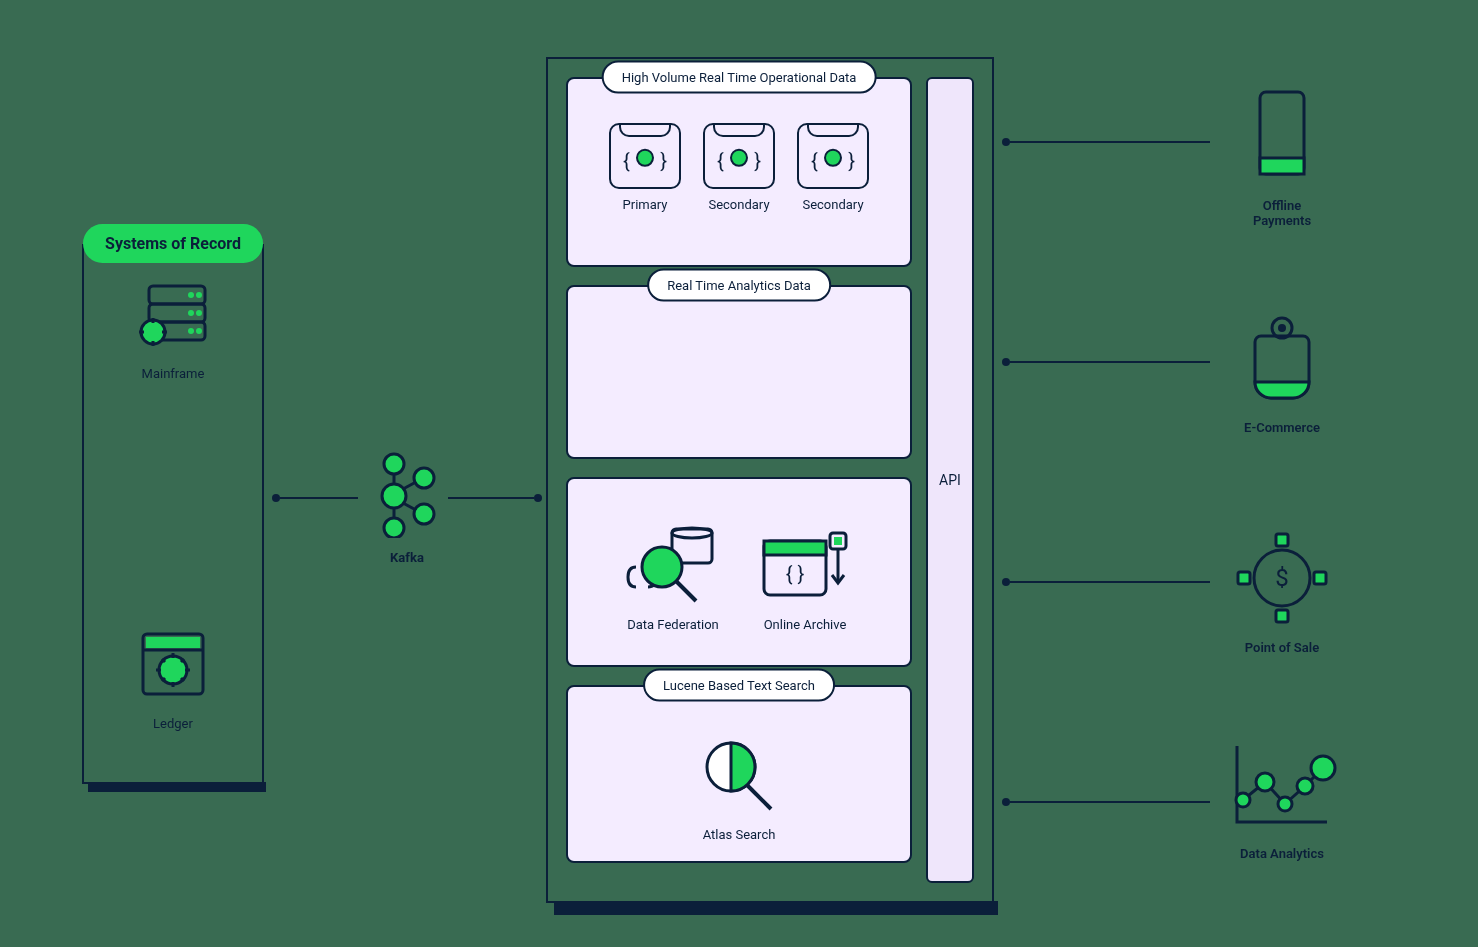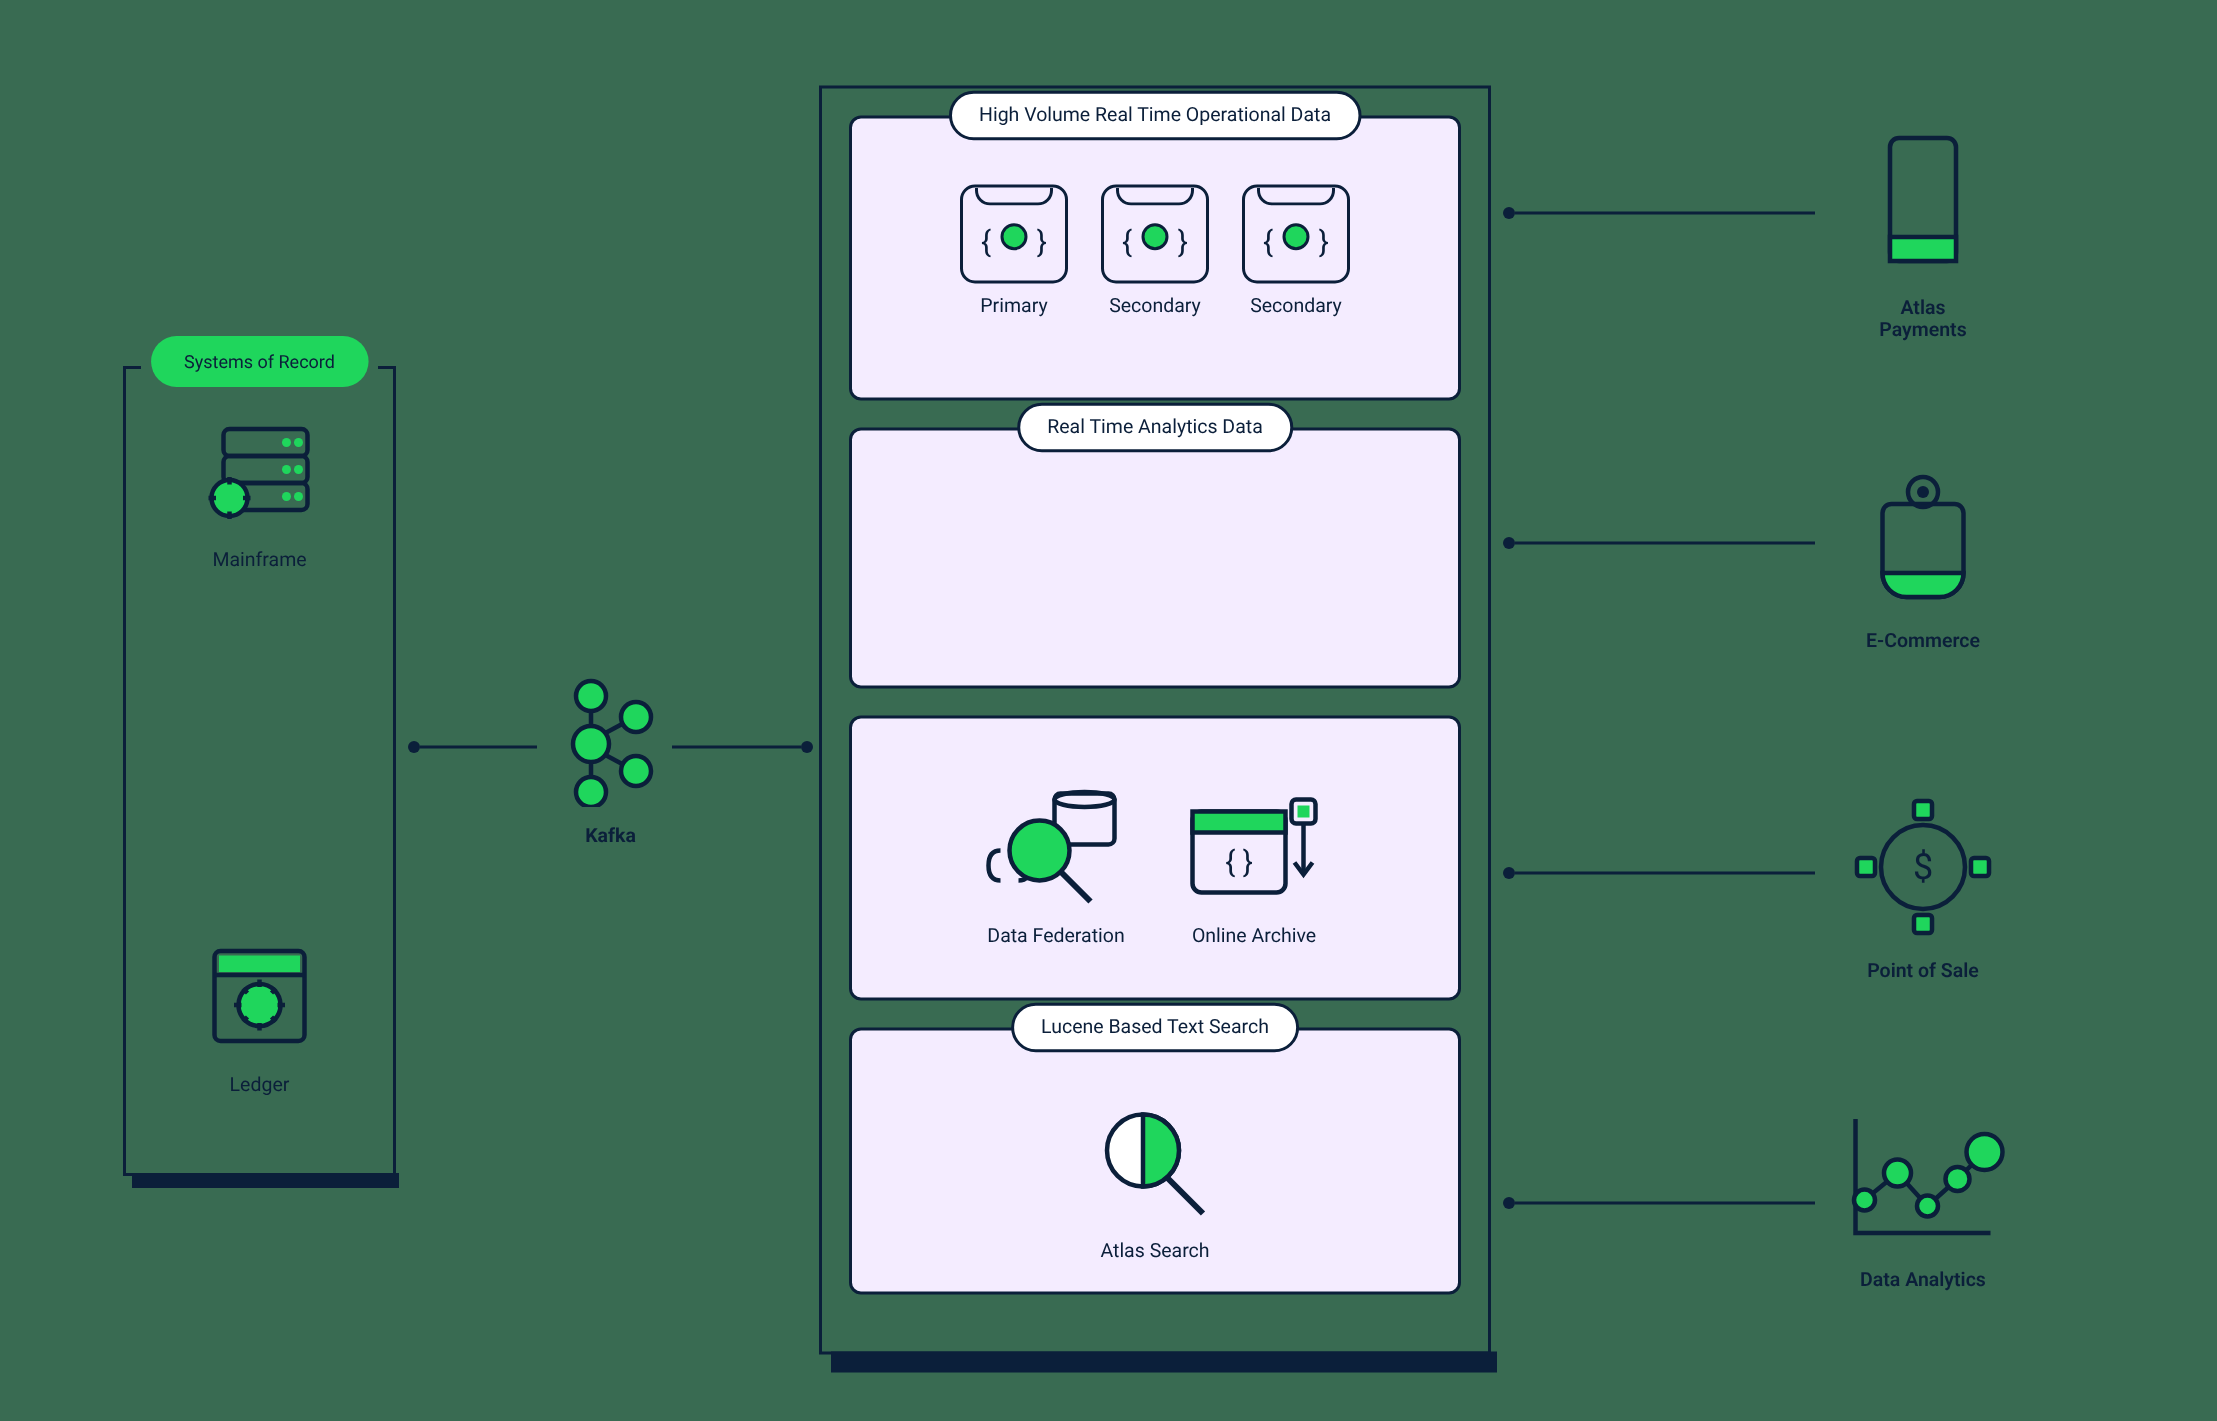--- a/index.html
+++ b/index.html
@@ -41,21 +41,21 @@
   background:var(--ink);
 }
 .sor-top-left,.sor-top-right{
   position:absolute;top:0;height:2px;background:var(--ink);
 }
 .sor-top-left{left:0;width:10px}
 .sor-top-right{right:0;width:10px}
 .sor-pill{
   position:absolute;left:50%;top:-20px;transform:translateX(-50%);
   background:var(--green);color:var(--ink);
-  padding:10px 22px;border-radius:999px;font-weight:400;font-size:12px;
+  padding:10px 22px;border-radius:999px;font-weight:700;font-size:16px;
   white-space:nowrap;
 }
 .sor-item{position:absolute;left:0;right:0;text-align:center}
 .sor-item span{display:block;margin-top:8px;font-size:13px;color:var(--ink);font-weight:400}
 
 
 .kafka{
   position:absolute;left:362px;top:452px;width:90px;text-align:center;
 }
 .kafka span{display:block;margin-top:8px;font-size:13px;font-weight:700;color:var(--ink)}
@@ -291,41 +291,44 @@
                 <path d="M42 12 a24 24 0 0 1 0 48 z" fill="#1fd65c" stroke="#0b1f3a" stroke-width="3"></path>
                 <line x1="58" y1="54" x2="82" y2="78" stroke="#0b1f3a" stroke-width="4"></line>
               </svg>
               <div class="cap">Atlas Search</div>
             </div>
           </div>
         </div>
 
       </div>
 
+      <div class="api-col">
+        <span>API</span>
+      </div>
     </div>
   </div>
 
   <div class="dot" style="left:1002px;top:138px"></div>
   <div class="hline" style="left:1010px;top:141px;width:200px"></div>
 
   <div class="dot" style="left:1002px;top:358px"></div>
   <div class="hline" style="left:1010px;top:361px;width:200px"></div>
 
   <div class="dot" style="left:1002px;top:578px"></div>
   <div class="hline" style="left:1010px;top:581px;width:200px"></div>
 
   <div class="dot" style="left:1002px;top:798px"></div>
   <div class="hline" style="left:1010px;top:801px;width:200px"></div>
 
   <div class="consumer" style="position:absolute;left:1192px;top:86px">
     <svg width="80" height="100" viewBox="0 0 80 100">
       <rect x="18" y="6" width="44" height="82" rx="6" fill="none" stroke="#0b1f3a" stroke-width="3"></rect>
       <rect x="18" y="72" width="44" height="16" rx="0" fill="#1fd65c" stroke="#0b1f3a" stroke-width="3"></rect>
     </svg>
-    <span style="white-space:pre-line">Atlas
+    <span style="white-space:pre-line">Offline
 Payments</span>
   </div>
 
   <div class="consumer" style="position:absolute;left:1192px;top:308px">
     <svg width="90" height="100" viewBox="0 0 90 100">
       <path d="M24 28 h42 a6 6 0 0 1 6 6 v40 a16 16 0 0 1 -16 16 h-22 a16 16 0 0 1 -16 -16 v-40 a6 6 0 0 1 6 -6 z" fill="none" stroke="#0b1f3a" stroke-width="3"></path>
       <path d="M18 74 h54 v0 a16 16 0 0 1 -16 16 h-22 a16 16 0 0 1 -16 -16 z" fill="#1fd65c" stroke="#0b1f3a" stroke-width="3"></path>
       <circle cx="45" cy="20" r="10" fill="none" stroke="#0b1f3a" stroke-width="3"></circle>
       <circle cx="45" cy="20" r="4" fill="#0b1f3a"></circle>
     </svg>

